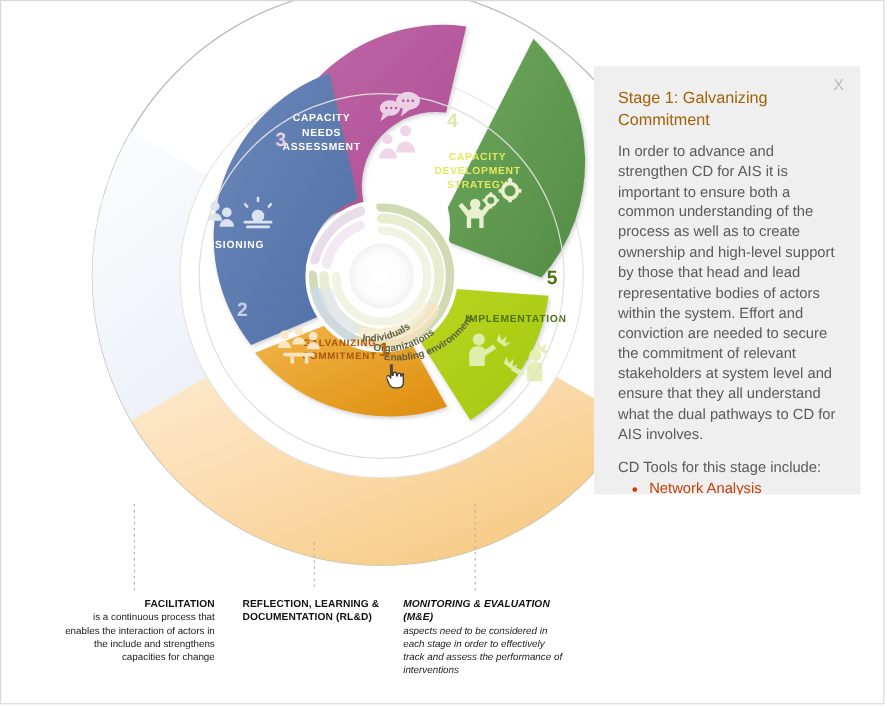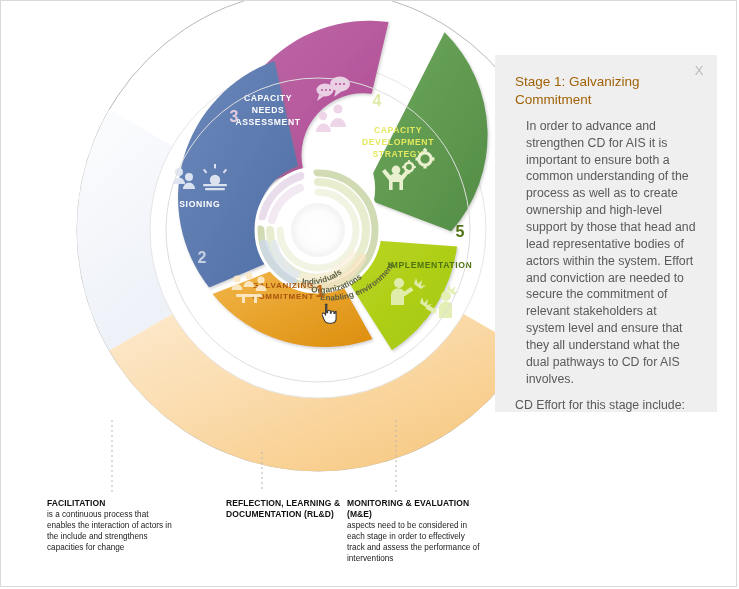--- a/index.html
+++ b/index.html
@@ -62,21 +62,21 @@
     font-size: 13.5px;
     color: #a16207;
     line-height: 1.33;
     margin: 0 24px 9px 0;
     font-weight: 400;
   }
   .panel-para {
     font-size: 12.3px;
     color: #5a5a5a;
     line-height: 1.37;
-    margin: 0 0 10px 11px;
+    margin: 0 0 10px 0;
   }
   #panel-tools-lead {
     font-size: 12.3px;
     color: #5a5a5a;
     line-height: 1.37;
     margin: 0 0 2px 0;
   }
   #panel-tools {
     margin: 0;
     padding-left: 26px;
@@ -99,23 +99,23 @@
     color: #111111;
     letter-spacing: 0.1px;
     line-height: 1.3;
     margin-bottom: 1px;
   }
   .caption .cap-body {
     font-size: 8.2px;
     color: #1a1a1a;
     line-height: 1.32;
   }
-  #caption-facilitation { left: 47px;  top: 498px; width: 132px; }
-  #caption-rld          { left: 202px; top: 498px; width: 142px; margin-left: 24px; }
-  #caption-me           { left: 347px; top: 498px; width: 134px; }
+  #caption-facilitation { left: 47px;  top: 498px; width: 132px; text-align: right; }
+  #caption-rld          { left: 202px; top: 498px; width: 142px; }
+  #caption-me           { left: 336px; top: 498px; width: 134px; font-style: italic; }
 
   
   #hand-cursor {
     position: absolute;
     left: 322px;
     top: 303px;
     width: 18px;
     height: 22px;
   }
 </style>
@@ -381,21 +381,21 @@
   </svg>
 
   <svg id="hand-cursor" viewBox="0 0 18 22">
     <path d="M5.2 1.2 c0.9 0 1.6 0.7 1.6 1.6 v7.0 h0.8 V8.6 c0-0.8 0.6-1.4 1.4-1.4 c0.8 0 1.4 0.6 1.4 1.4 v1.6 h0.8 V9.4 c0-0.8 0.6-1.4 1.4-1.4 c0.8 0 1.4 0.6 1.4 1.4 v1.0 h0.8 v-0.6 c0-0.8 0.6-1.4 1.3-1.4 v7.2 c0 2.8-1.8 4.6-4.4 4.6 H9.2 c-2.6 0-4.3-1.5-5.1-3.6 L2.2 12.0 c-0.3-0.8 0.1-1.6 0.9-1.9 c0.7-0.2 1.3 0.1 1.7 0.7 l0.8 1.3 V2.8 c0-0.9 0.7-1.6 1.6-1.6 Z" transform="translate(-2,0)" fill="#ffffff" stroke="#3a3a3a" stroke-width="1.1" stroke-linejoin="round"></path>
   </svg>
 
   <div id="info-panel">
     <div id="panel-close">X</div>
     <h2 id="panel-title">Stage 1: Galvanizing Commitment</h2>
     <p class="panel-para">In order to advance and strengthen CD for AIS it is important to ensure both a common understanding of the process as well as to create ownership and high-level support by those that head and lead representative bodies of actors within the system. Effort and conviction are needed to secure the commitment of relevant stakeholders at system level and ensure that they all understand what the dual pathways to CD for AIS involves.</p>
-    <p id="panel-tools-lead">CD Effort for this stage include:</p>
+    <p id="panel-tools-lead">CD Tools for this stage include:</p>
     <ul id="panel-tools">
       <li>Network Analysis</li>
 
     </ul>
   </div>
 
   <div class="caption" id="caption-facilitation">
     <div class="cap-title">FACILITATION</div>
     <div class="cap-body">is a continuous process that enables the interaction of actors in the include and strengthens capacities for change</div>
   </div>

